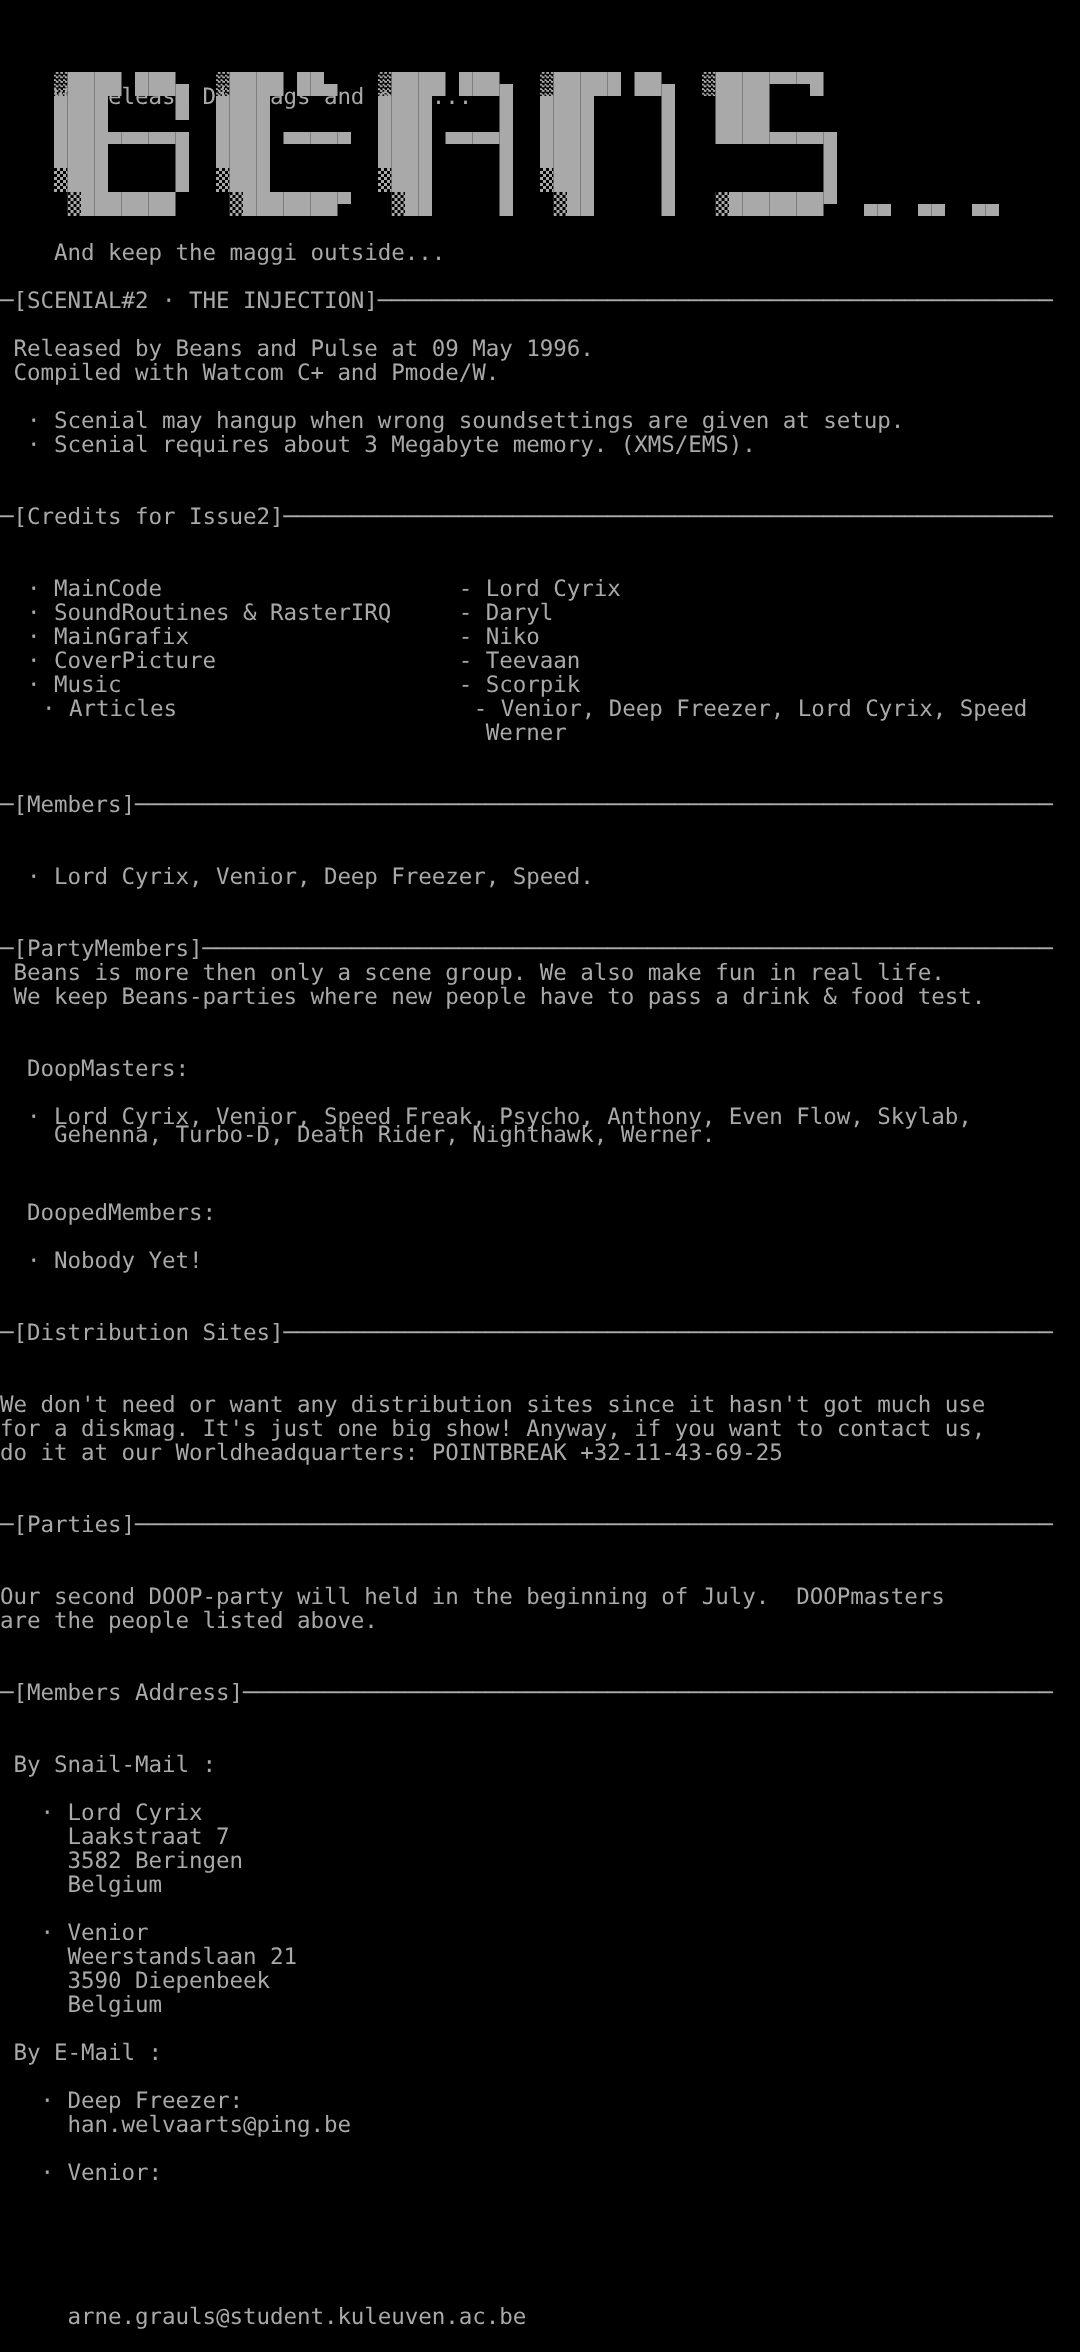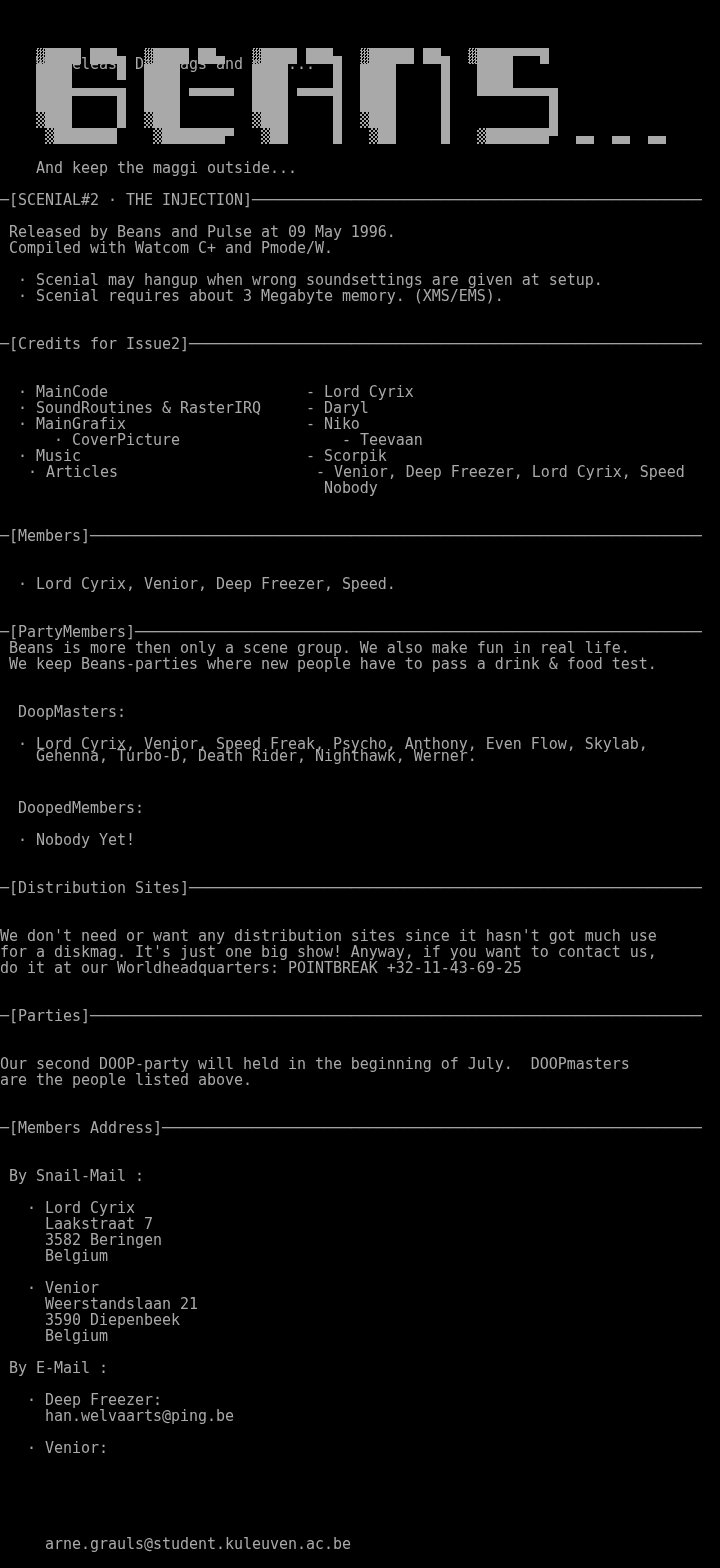--- a/index.html
+++ b/index.html
@@ -222,24 +222,24 @@
       <div class="line" style="top: 160px;">    And keep the maggi outside...</div>
       <div class="line" style="top: 192px;">─[SCENIAL#2 · THE INJECTION]──────────────────────────────────────────────────</div>
       <div class="line" style="top: 224px;"> Released by Beans and Pulse at 09 May 1996.</div>
       <div class="line" style="top: 240px;"> Compiled with Watcom C+ and Pmode/W.</div>
       <div class="line" style="top: 272px;">  · Scenial may hangup when wrong soundsettings are given at setup.</div>
       <div class="line" style="top: 288px;">  · Scenial requires about 3 Megabyte memory. (XMS/EMS).</div>
       <div class="line" style="top: 336px;">─[Credits for Issue2]─────────────────────────────────────────────────────────</div>
       <div class="line" style="top: 384px;">  · MainCode                      - Lord Cyrix</div>
       <div class="line" style="top: 400px;">  · SoundRoutines &amp; RasterIRQ     - Daryl</div>
       <div class="line" style="top: 416px;">  · MainGrafix                    - Niko</div>
-      <div class="line" style="top: 432px; margin-left: 36px;">  · CoverPicture                  - Teevaan</div>
+      <div class="line" style="top: 432px;">  · CoverPicture                  - Teevaan</div>
       <div class="line" style="top: 448px;">  · Music                         - Scorpik</div>
       <div class="line" style="top: 464px; margin-left: 10px;">  · Articles                      - Venior, Deep Freezer, Lord Cyrix, Speed</div>
-      <div class="line" style="top: 480px;">                                    Nobody</div>
+      <div class="line" style="top: 480px;">                                    Werner</div>
       <div class="line" style="top: 528px;">─[Members]────────────────────────────────────────────────────────────────────</div>
       <div class="line" style="top: 576px;">  · Lord Cyrix, Venior, Deep Freezer, Speed.</div>
       <div class="line" style="top: 624px;">─[PartyMembers]───────────────────────────────────────────────────────────────</div>
       <div class="line" style="top: 640px;"> Beans is more then only a scene group. We also make fun in real life.</div>
       <div class="line" style="top: 656px;"> We keep Beans-parties where new people have to pass a drink &amp; food test.</div>
       <div class="line" style="top: 704px;">  DoopMasters:</div>
       <div class="line" style="top: 736px;">  · Lord Cyrix, Venior, Speed Freak, Psycho, Anthony, Even Flow, Skylab,</div>
       <div class="line" style="top: 748px;">    Gehenna, Turbo-D, Death Rider, Nighthawk, Werner.</div>
       <div class="line" style="top: 800px;">  DoopedMembers:</div>
       <div class="line" style="top: 832px;">  · Nobody Yet!</div>

